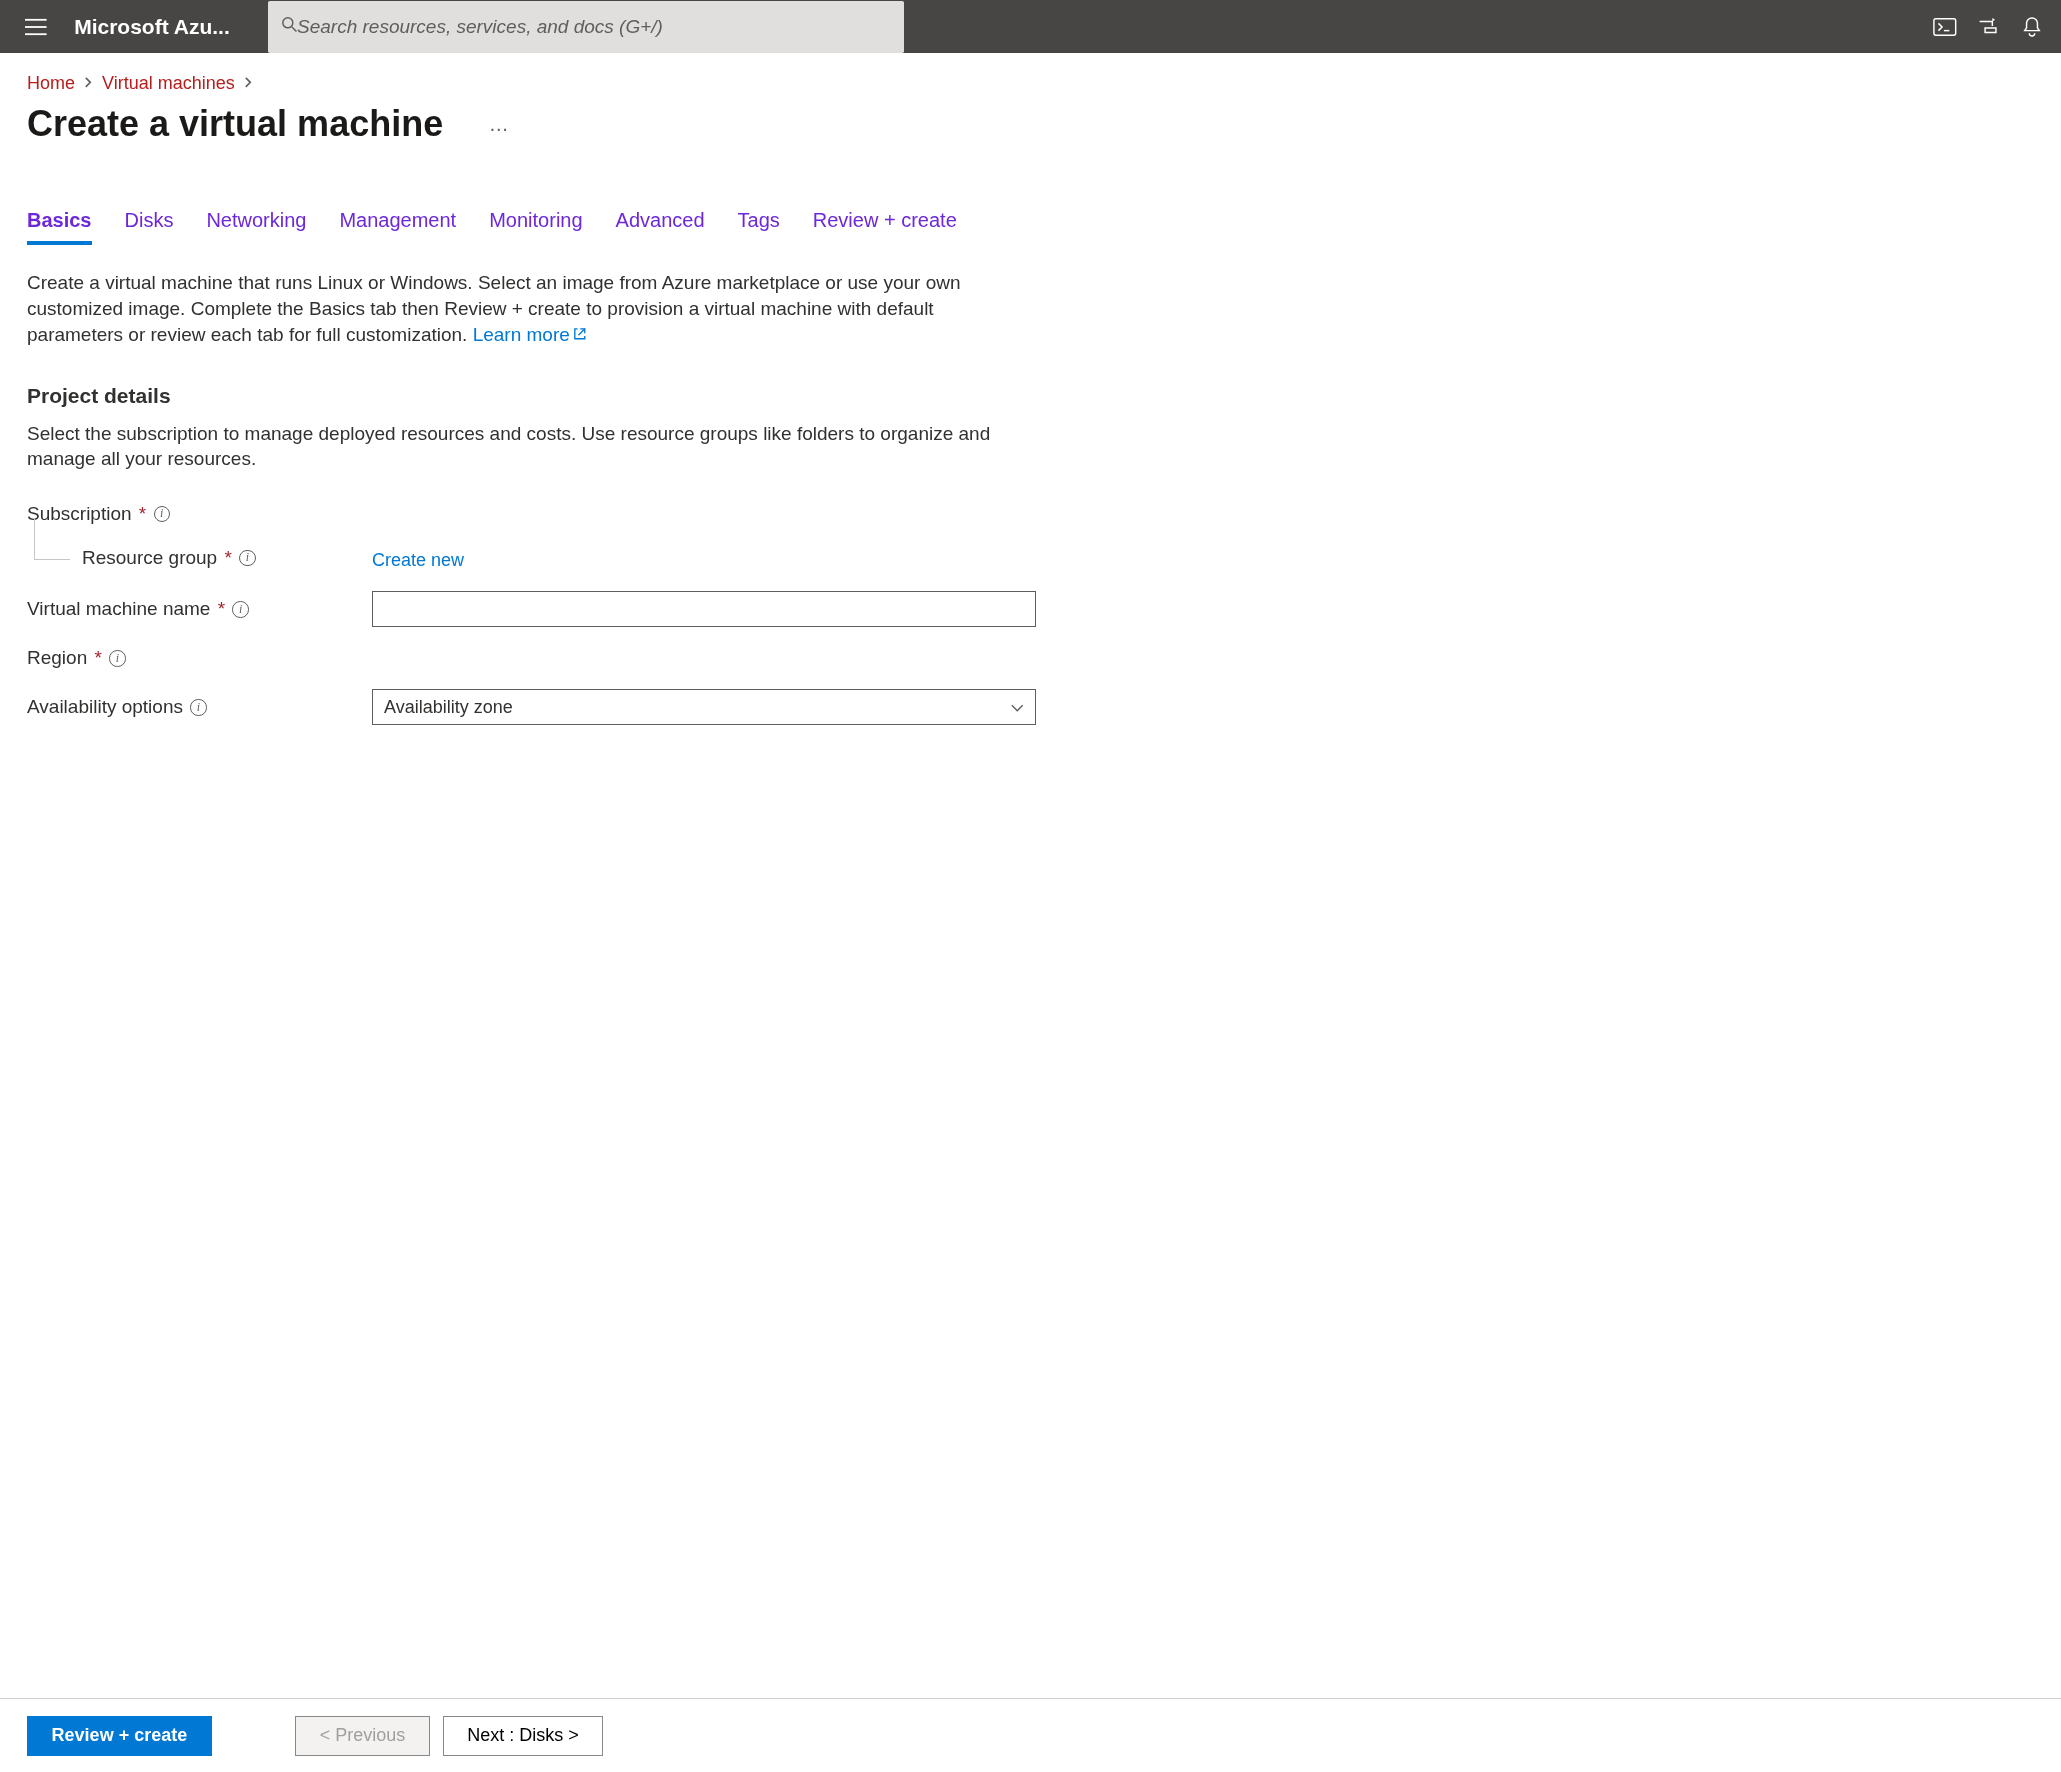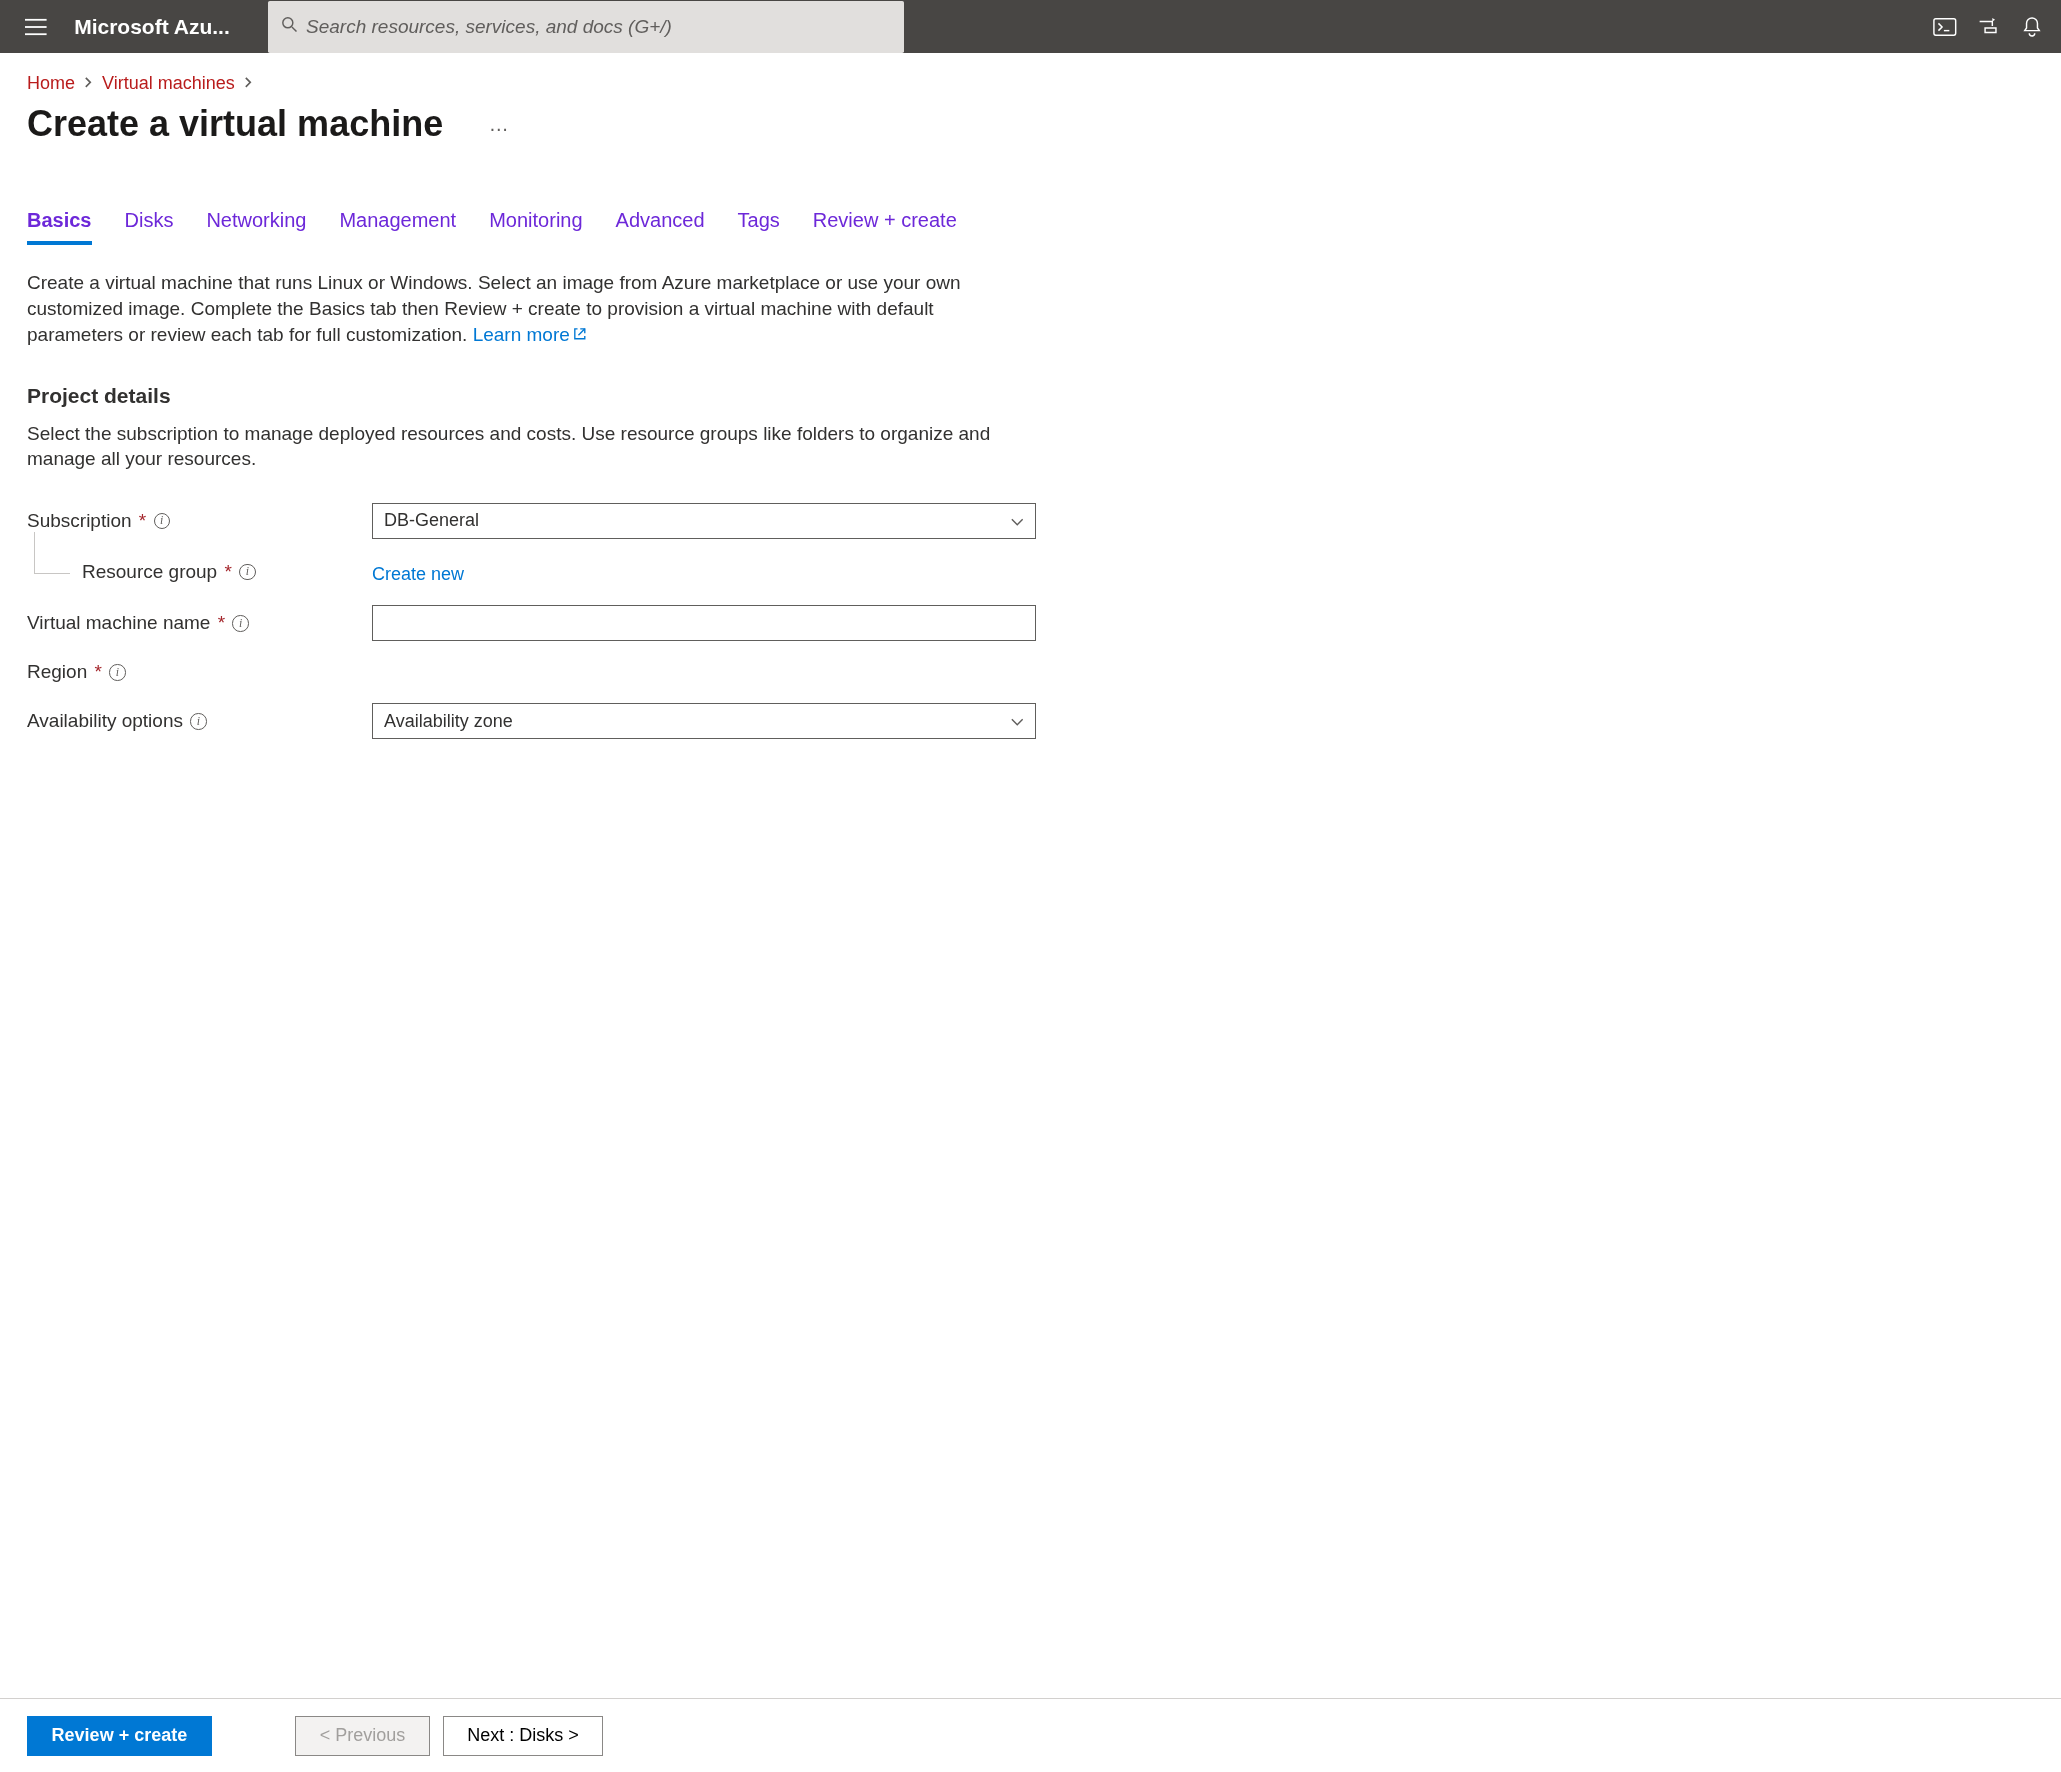--- a/index.html
+++ b/index.html
@@ -3,21 +3,21 @@
 <meta charset="utf-8">
 <style>
   * { box-sizing: border-box; margin: 0; padding: 0; }
   body { font-family: "Segoe UI", Arial, sans-serif; font-size: 19px; color: #323130; background: #fff; overflow-x: hidden; }
 
   
   .topbar { background: #484644; height: 53px; display: flex; align-items: center; padding: 0 16px; gap: 12.7px; }
   .hamburger { width: 40px; height: 40px; display:flex; align-items:center; justify-content:center; cursor:pointer; }
   .hamburger svg { stroke: #fff; }
   .brand { color: #fff; font-weight: 600; font-size: 21px; white-space: nowrap; overflow: hidden; text-overflow: ellipsis; max-width: 182px; margin-left: 5.5px; }
-  .searchbox { flex: 1; background: #e1dfdd; height: 52px; border-radius: 1.8px; display:flex; align-items:center; padding: 0 12.7px; gap: 9px; margin-left: 25.5px; margin-right: 18px; max-width: 636px; }
+  .searchbox { flex: 1; background: #e1dfdd; height: 52px; border-radius: 1.8px; display:flex; align-items:center; padding: 0 12.7px; margin-left: 25.5px; margin-right: 18px; max-width: 636px; }
   .searchbox input { flex:1; border:none; background:transparent; outline:none; font-size: 19px; color:#323130; font-style: italic; }
   .searchbox input::placeholder { color:#605e5c; font-style: italic; }
   .topbar-icons { display:flex; gap: 16.4px; align-items:center; margin-left:auto; }
   .topbar-icons .ticon { width:27px; height:27px; display:flex; align-items:center; justify-content:center; cursor:pointer; }
 
   
   .page { padding: 20px 27px 109px 27px; }
   .breadcrumbs { font-size: 18px; display:flex; align-items:center; gap: 9px; margin-bottom: 9px; }
   .breadcrumbs a { color: #b91c1c; text-decoration: none; }
   .breadcrumbs .bc-sep { color: #605e5c; font-size: 14.5px; }
@@ -149,28 +149,20 @@
   <h2 class="section-title">Project details</h2>
   <p class="section-desc">Select the subscription to manage deployed resources and costs. Use resource groups like folders to organize and manage all your resources.</p>
 
   <div class="form">
     <div class="form-row">
       <div class="label-cell">
         <span>Subscription</span>
         <span class="req">*</span>
         <span class="info-icon">i</span>
       </div>
-      <div class="input-cell">
-        <div class="select">
-          <span>DB-General</span>
-          <span class="chev"><svg width="14.5" height="9" viewBox="0 0 16 10">
-                <polyline points="2,2 8,8 14,2" fill="none" stroke="#605e5c" stroke-width="1.6"></polyline>
-              </svg></span>
-        </div>
-      </div>
     </div>
 
     <div class="form-row indent">
       <div class="label-cell">
         <span class="nest-line"></span>
         <span>Resource group</span>
         <span class="req">*</span>
         <span class="info-icon">i</span>
       </div>
       <div class="input-cell">

